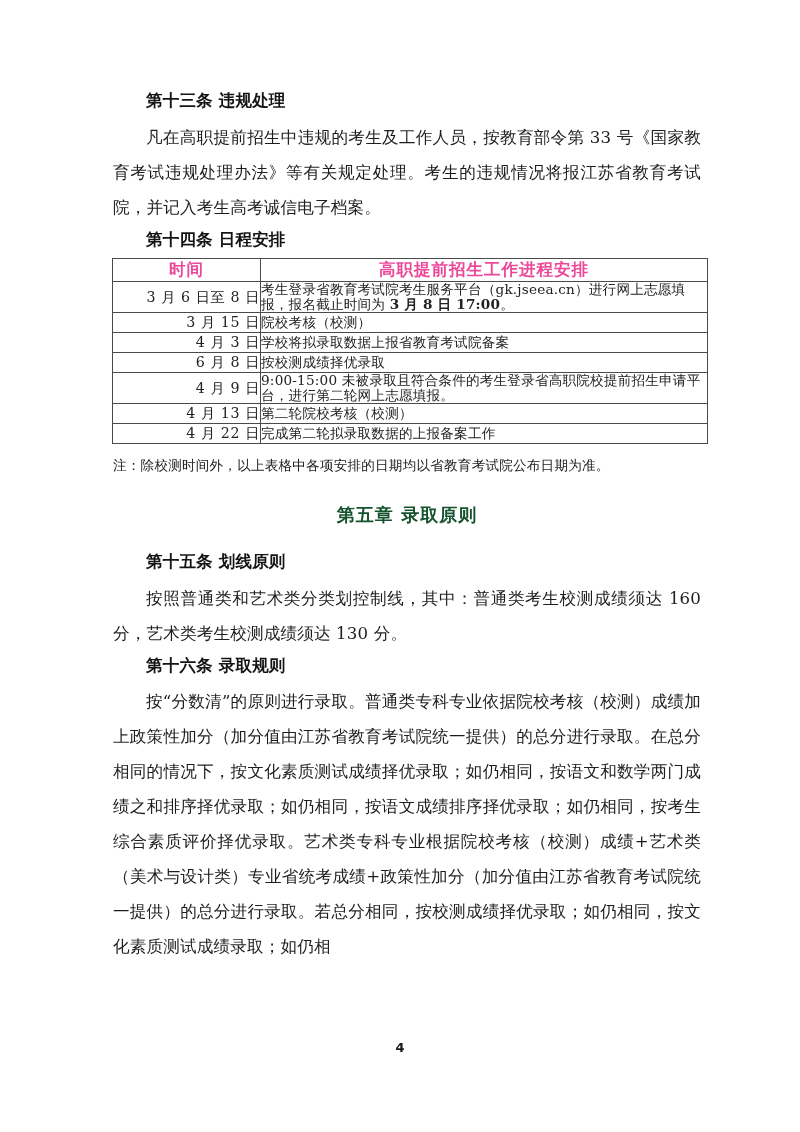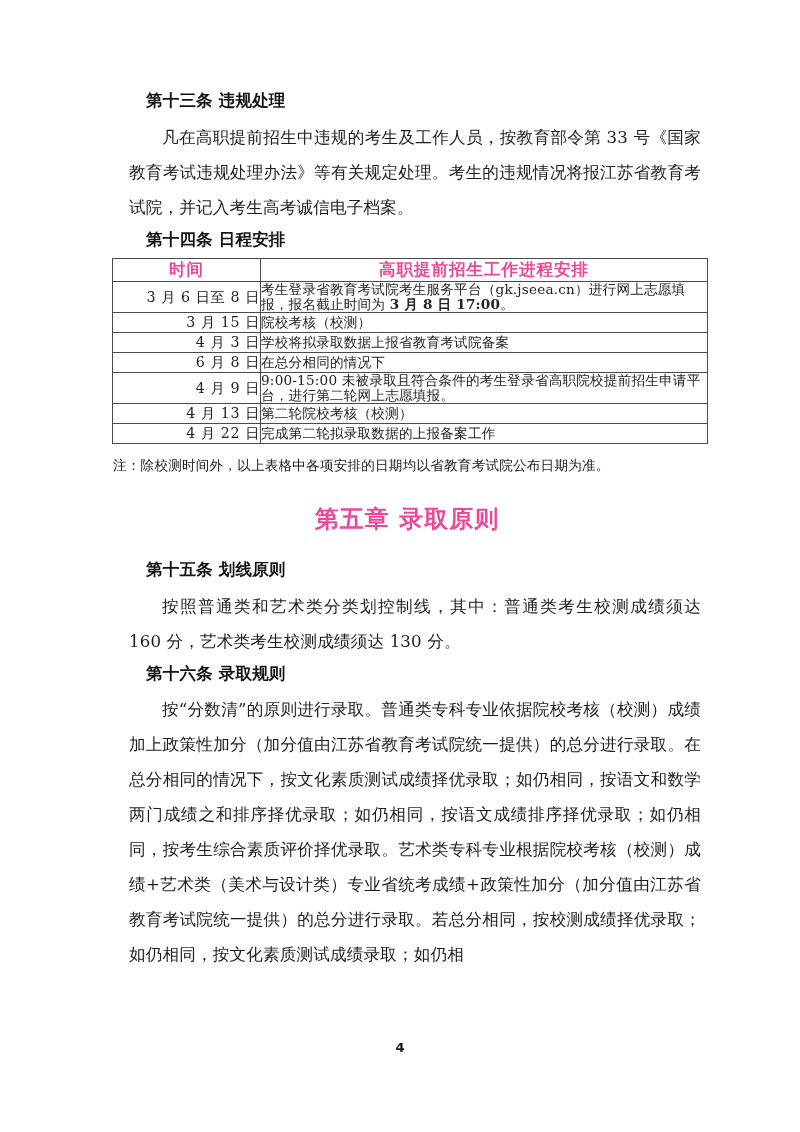--- a/index.html
+++ b/index.html
@@ -39,35 +39,35 @@
     font-size: 16.5px;
     letter-spacing: 0.2px;
     margin: 0 0 6px 0;
     padding-left: 33px;
     line-height: 1.55;
     color: #141414;
   }
   .chapter-heading {
     font-family: "DejaVu Sans", "Liberation Sans", sans-serif;
     font-weight: bold;
-    font-size: 24px;
+    font-size: 18px;
     text-align: center;
     margin: 26px 0 22px 0;
     letter-spacing: 1px;
-    color: #ec4899;
+    color: #14532d;
   }
 
   
   .para {
     font-size: 16.6px;
     line-height: 35px;
     text-align: justify;
     text-justify: inter-ideograph;
     text-indent: 33px;
-    margin: 0 0 2px 16px;
+    margin: 0 0 2px 0;
     letter-spacing: 0.15px;
     color: #1d1d1d;
   }
 
   
   .schedule-table {
     border-collapse: collapse;
     width: 595px;
     margin: 4px 0 0 -1px;
     table-layout: fixed;
@@ -156,21 +156,21 @@
           <tr>
             <td class="td-time">3 月 15 日</td>
             <td class="td-desc"><span>院校考核（校测）</span></td>
           </tr>
           <tr>
             <td class="td-time">4 月 3 日</td>
             <td class="td-desc"><span>学校将拟录取数据上报省教育考试院备案</span></td>
           </tr>
           <tr>
             <td class="td-time">6 月 8 日</td>
-            <td class="td-desc"><span>在总分相同的情况下</span></td>
+            <td class="td-desc"><span>按校测成绩择优录取</span></td>
           </tr>
           <tr>
             <td class="td-time">4 月 9 日</td>
             <td class="td-desc"><span>9:00-15:00 未被录取且符合条件的考生登录省高职院校提前招生申请平台，进行第二轮网上志愿填报。</span></td>
           </tr>
           <tr>
             <td class="td-time">4 月 13 日</td>
             <td class="td-desc"><span>第二轮院校考核（校测）</span></td>
           </tr>
           <tr>

